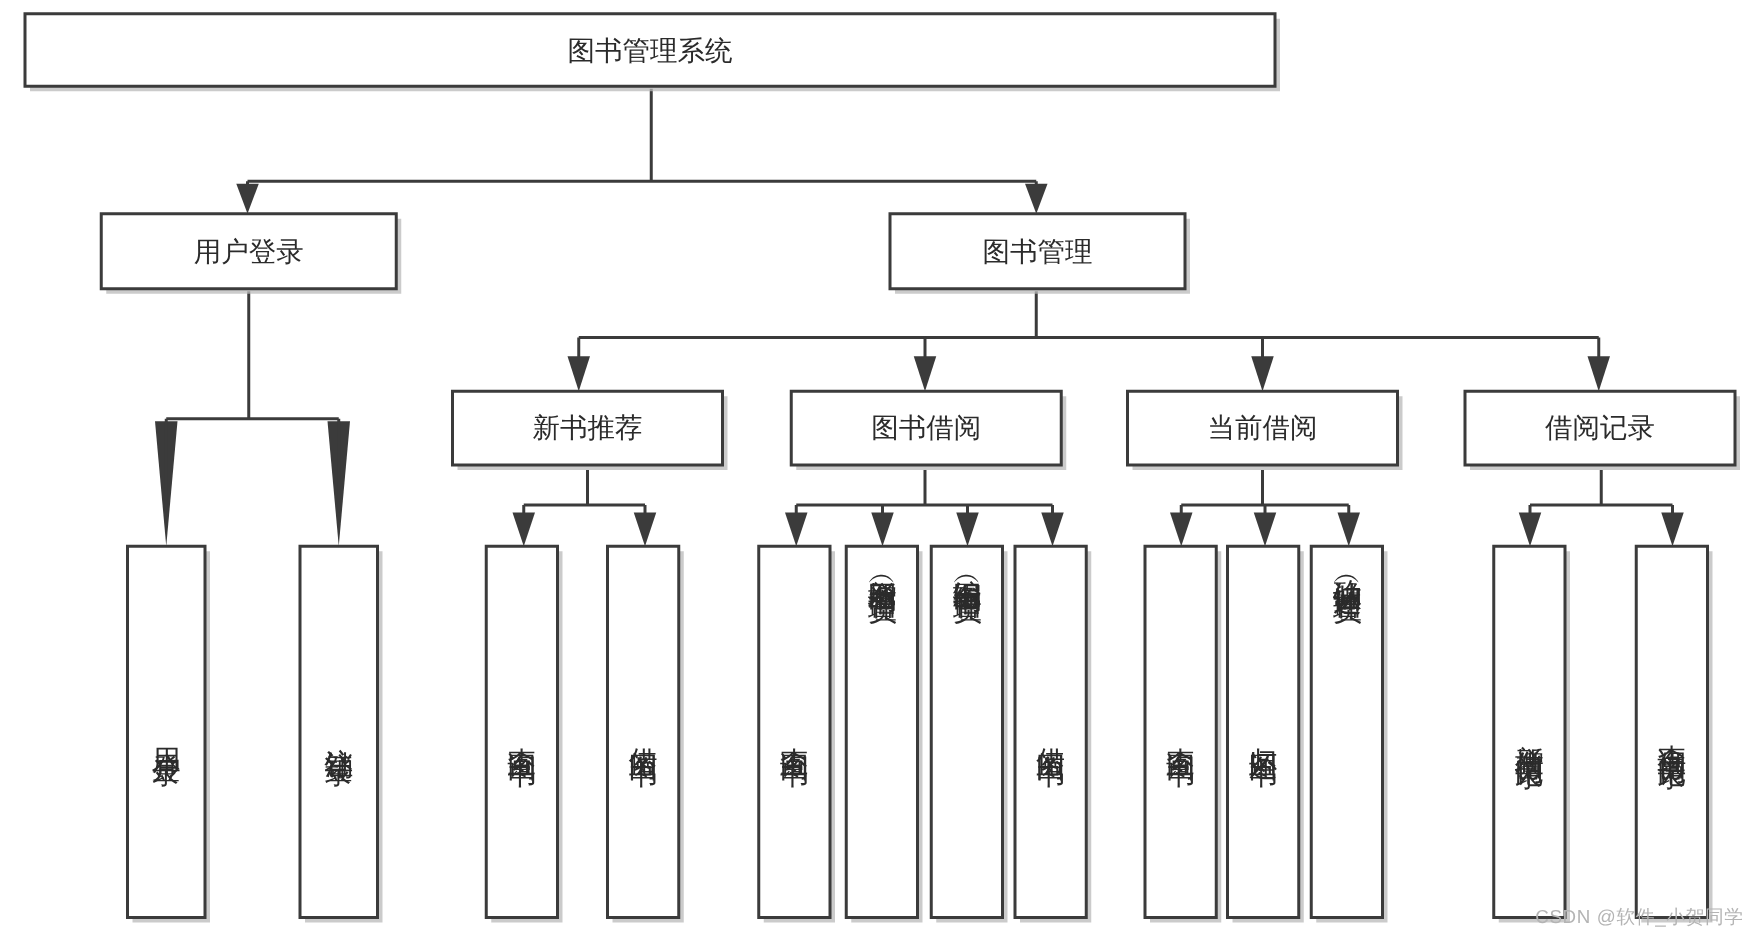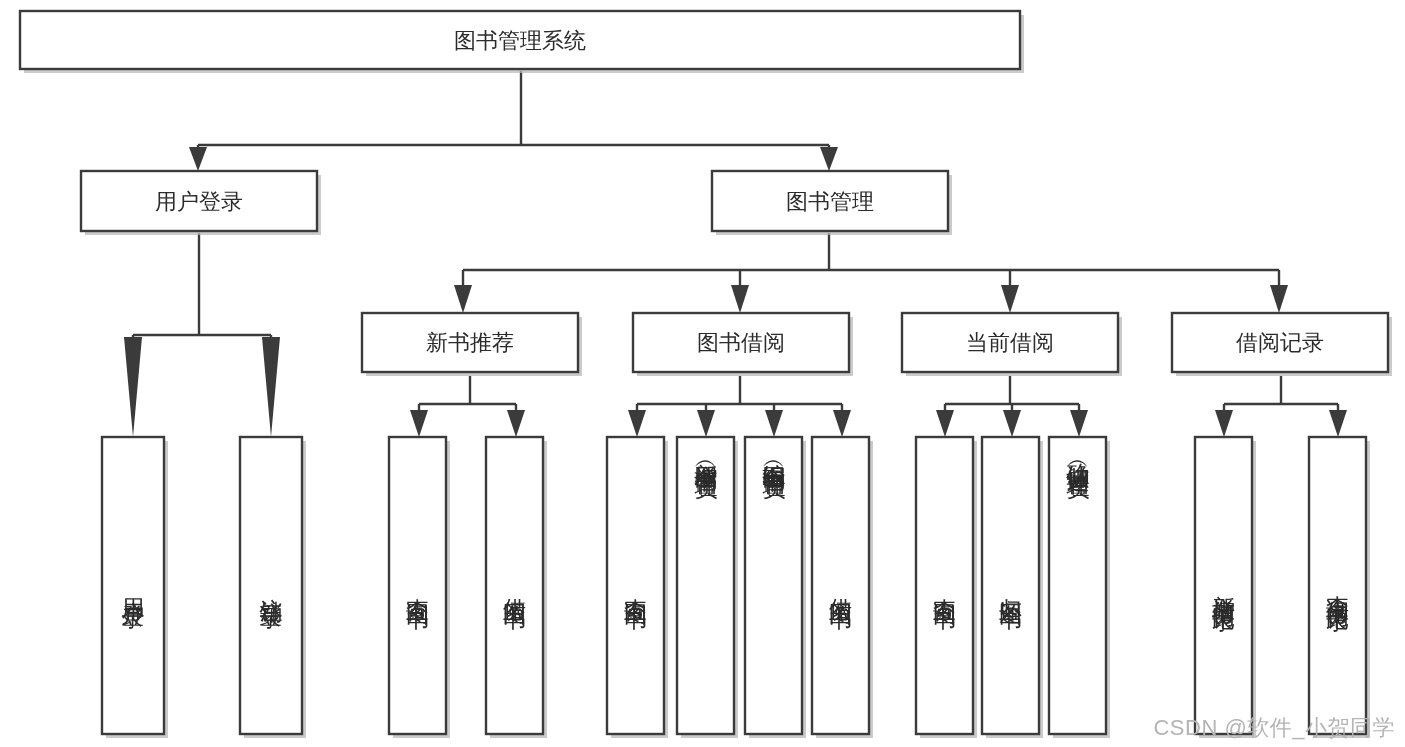--- a/index.html
+++ b/index.html
@@ -49,21 +49,21 @@
     fill: #2b2b2b;
     font-size: 22px;
     text-anchor: middle;
     dominant-baseline: middle;
   }
   .watermark {
     position: absolute;
     right: 10px;
     bottom: 4px;
     font-family: "Liberation Sans", "DejaVu Sans", sans-serif;
-    font-size: 22px;
+    font-size: 15px;
     color: #b4b4b4;
     letter-spacing: 0.5px;
     white-space: nowrap;
     user-select: none;
   }
 </style>
 </head>
 <body>
 
 <div id="diagram-root">

